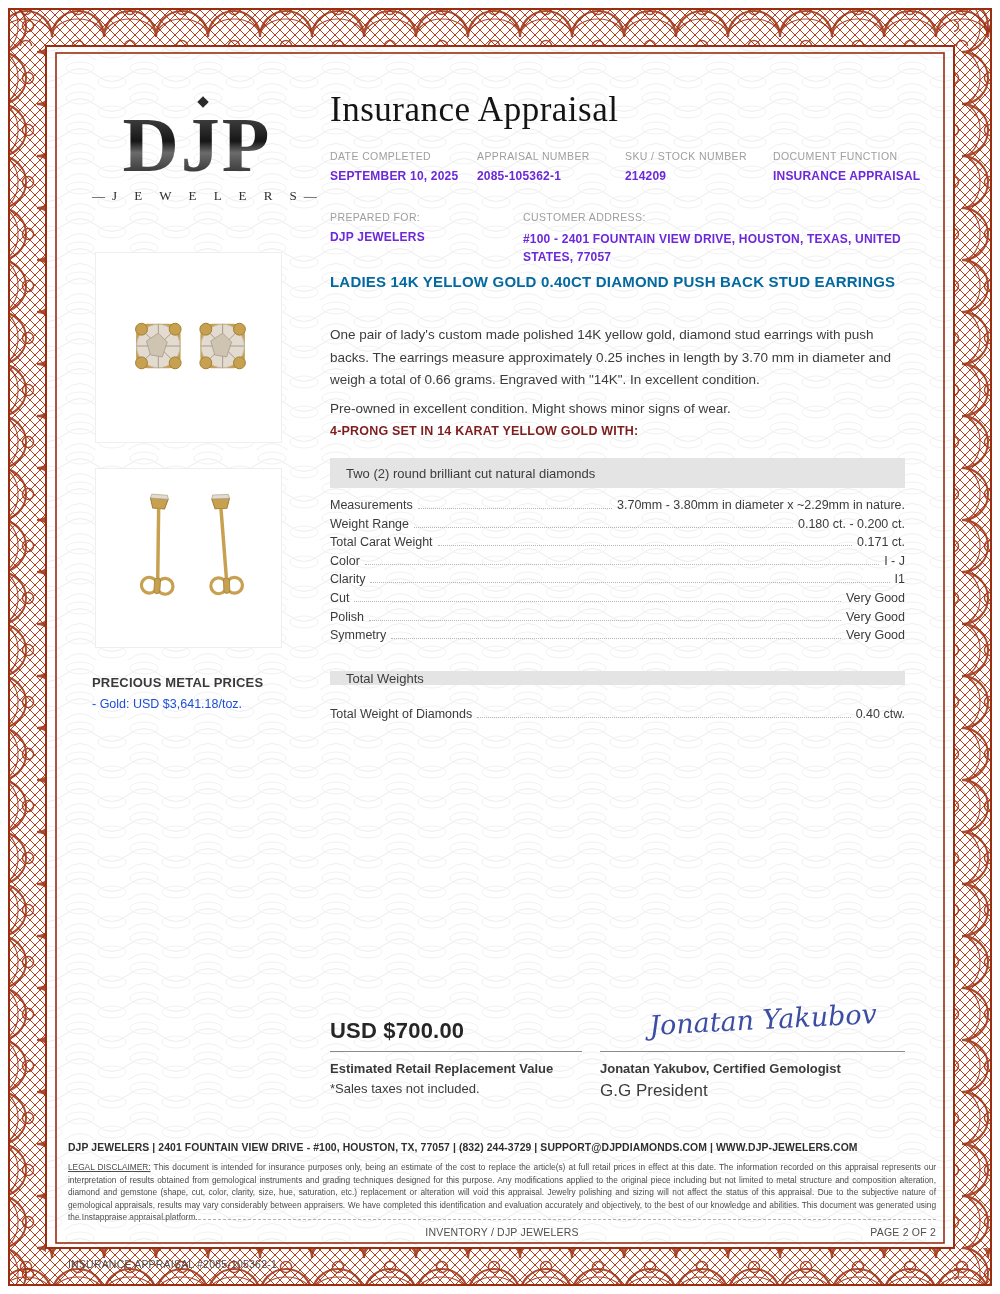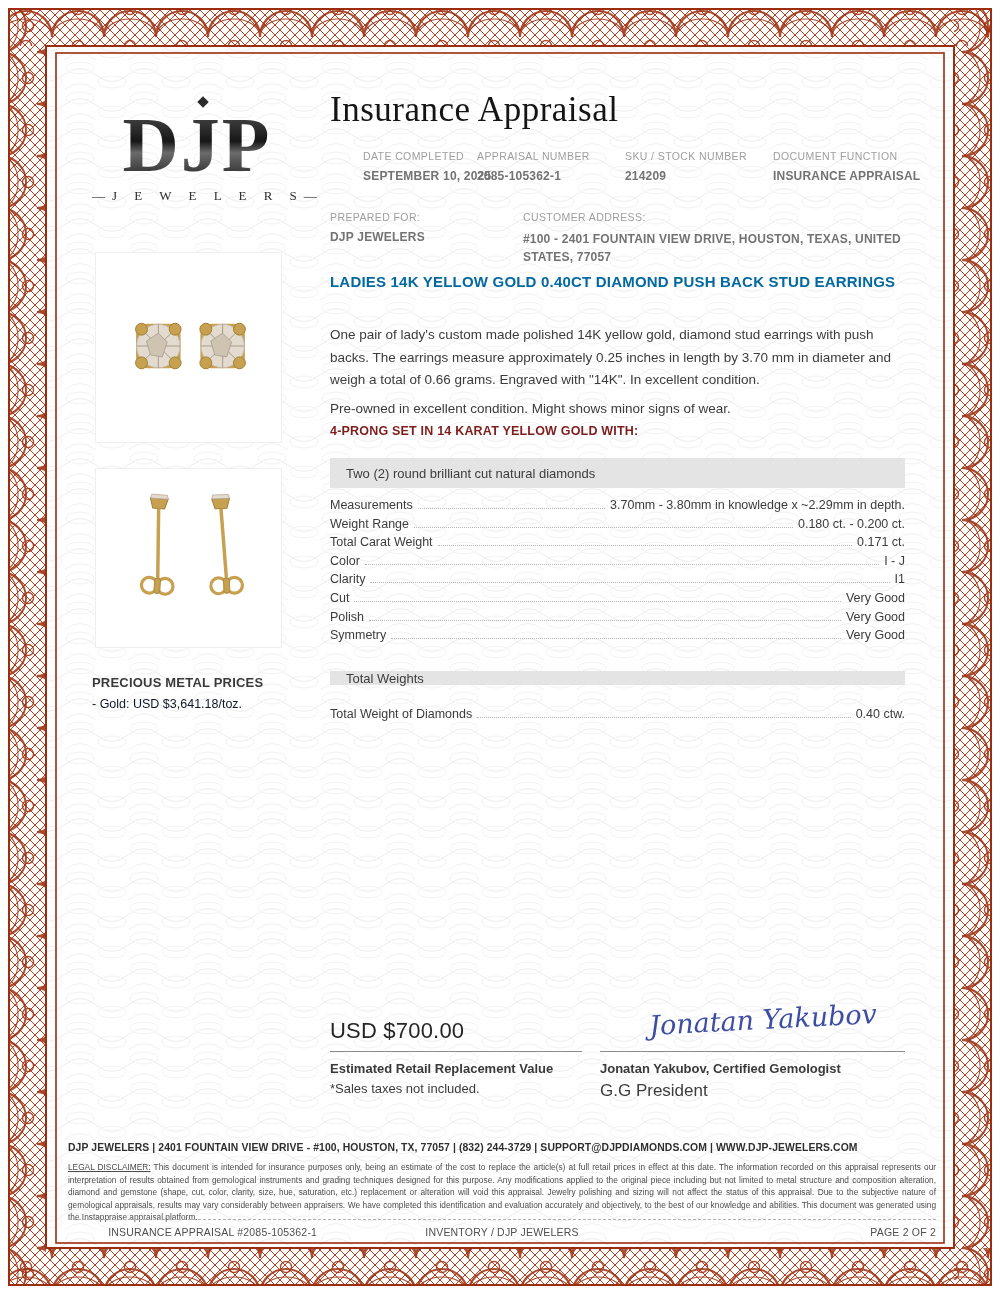--- a/index.html
+++ b/index.html
@@ -18,21 +18,21 @@
     font-family:"Liberation Serif",serif;font-weight:bold;font-size:78px;line-height:78px;
     background:linear-gradient(180deg,#555 0%,#161616 45%,#6b6b6b 60%,#1d1d1d 100%);
     -webkit-background-clip:text;background-clip:text;color:transparent;letter-spacing:2px;
   }
   .logo .sub{font-family:"Liberation Serif",serif;font-size:13px;letter-spacing:7px;color:#2e2e2e;margin-top:4px;white-space:nowrap;}
 
   
   .doc-title{position:absolute;left:330px;top:90px;font-family:"Liberation Serif",serif;font-size:35px;color:#141414;letter-spacing:0.5px;}
   .hfield{position:absolute;top:150px;width:148px;}
   .hlabel{font-size:10.5px;color:#9e9e9e;letter-spacing:0.4px;}
-  .hvalue{font-size:12px;font-weight:bold;color:#737373;margin-top:7px;letter-spacing:0.2px;}
+  .hvalue{font-size:12px;font-weight:bold;color:#6d28d9;margin-top:7px;letter-spacing:0.2px;}
   .pfield{position:absolute;top:211px;}
 
   
   .item-title{position:absolute;left:330px;top:266px;width:578px;font-size:15px;font-weight:bold;color:#0369a1;line-height:32px;letter-spacing:0.2px;}
   .item-desc{position:absolute;left:330px;top:324px;width:578px;font-size:13.5px;line-height:22.5px;color:#3c3c3c;}
   .item-cond{position:absolute;left:330px;top:401px;width:578px;font-size:13.5px;color:#3c3c3c;}
   .setting-head{position:absolute;left:330px;top:424px;font-size:12.5px;font-weight:bold;color:#7f1d1d;letter-spacing:0.2px;}
   .gray-band{position:absolute;left:330px;width:575px;background:#e4e4e4;font-size:13px;color:#3c3c3c;display:flex;align-items:center;padding-left:16px;box-sizing:border-box;}
   .band-stones{top:458px;height:30px;}
   .band-totals{top:671px;height:14px;}
@@ -41,41 +41,41 @@
   .spec-row{display:flex;align-items:baseline;height:18.6px;font-size:12.5px;color:#3c3c3c;}
   .spec-row .lead{flex:1;border-bottom:1.5px dotted #b6b6b6;margin:0 5px 3px 5px;}
   .spec-row .val{white-space:nowrap;}
   .totals-row{position:absolute;left:330px;top:707px;width:575px;}
 
   
   .photo-box{position:absolute;left:95px;width:187px;background:#fff;border:1px solid #f0efed;box-sizing:border-box;}
   .photo-front{top:252px;height:191px;}
   .photo-side{top:468px;height:180px;}
   .metal-head{position:absolute;left:92px;top:675px;font-size:13px;font-weight:bold;color:#3a3a3a;letter-spacing:0.2px;}
-  .metal-item{position:absolute;left:92px;top:697px;font-size:12.5px;color:#0f172a;}
-
-  
-  .value-amount{position:absolute;left:330px;top:1018px;font-size:22px;font-weight:normal;color:#262626;letter-spacing:0.2px;}
+  .metal-item{position:absolute;left:92px;top:697px;font-size:12.5px;color:#1d4ed8;}
+
+  
+  .value-amount{position:absolute;left:330px;top:1018px;font-size:22px;font-weight:bold;color:#262626;letter-spacing:0.2px;}
   .rule{position:absolute;height:0;border-top:1.5px solid #8a8a8a;}
   .rule-left{left:330px;top:1051px;width:252px;}
   .rule-right{left:600px;top:1051px;width:305px;}
   .value-label{position:absolute;left:330px;top:1061px;font-size:13px;font-weight:bold;color:#3a3a3a;}
   .value-note{position:absolute;left:330px;top:1081px;font-size:13px;color:#3c3c3c;}
   .sig-script{position:absolute;left:618px;top:1004px;width:290px;text-align:center;
     font-family:"DejaVu Serif",serif;font-style:italic;font-size:27px;color:#3c4da3;transform:rotate(-3deg);}
   .sig-name{position:absolute;left:600px;top:1061px;font-size:13px;font-weight:bold;color:#3a3a3a;}
   .sig-title{position:absolute;left:600px;top:1081px;font-size:17px;color:#3c3c3c;}
 
   
   .contact-line{position:absolute;left:68px;top:1142px;width:870px;font-size:10.4px;font-weight:bold;color:#2f2f2f;letter-spacing:0.1px;}
   .disclaimer{position:absolute;left:68px;top:1161px;width:868px;font-size:8.3px;line-height:12.6px;color:#4c4c4c;text-align:justify;}
   .disclaimer .dlabel{text-decoration:underline;}
   .dashed-sep{position:absolute;left:68px;top:1219px;width:868px;border-top:1.5px dashed #b0b0b0;}
   .meta-row{position:absolute;left:68px;top:1226px;width:868px;display:flex;font-size:10.5px;color:#4f4f4f;letter-spacing:0.2px;}
-  .meta-row .m-left{flex:1;text-align:center;}
+  .meta-row .m-left{flex:1;text-align:left;margin-top:32px;}
   .meta-row .m-center{flex:1;text-align:center;}
   .meta-row .m-right{flex:1;text-align:right;}
 </style>
 </head>
 <body>
 
 <div class="page">
 
   <svg class="frame-svg" viewBox="0 0 1000 1294" aria-hidden="true">
     <defs>
@@ -120,21 +120,21 @@
   <div class="content">
 
     <div class="logo">
       <div class="gem">◆</div>
       <div class="brand">DJP</div>
       <div class="sub">—J E W E L E R S—</div>
     </div>
 
     <div class="doc-title">Insurance Appraisal</div>
 
-    <div class="hfield" style="left:330px;margin-left:33px;">
+    <div class="hfield" style="left:330px;">
       <div class="hlabel">DATE COMPLETED</div>
       <div class="hvalue">SEPTEMBER 10, 2025</div>
     </div>
     <div class="hfield" style="left:477px;">
       <div class="hlabel">APPRAISAL NUMBER</div>
       <div class="hvalue">2085-105362-1</div>
     </div>
     <div class="hfield" style="left:625px;">
       <div class="hlabel">SKU / STOCK NUMBER</div>
       <div class="hvalue">214209</div>
@@ -202,21 +202,21 @@
     <div class="item-title">LADIES 14K YELLOW GOLD 0.40CT DIAMOND PUSH BACK STUD EARRINGS</div>
     <div class="item-desc">One pair of lady's custom made polished 14K yellow gold, diamond stud earrings with push backs. The earrings measure approximately 0.25 inches in length by 3.70 mm in diameter and weigh a total of 0.66 grams. Engraved with "14K". In excellent condition.</div>
     <div class="item-cond">Pre-owned in excellent condition. Might shows minor signs of wear.</div>
     <div class="setting-head">4-PRONG SET IN 14 KARAT YELLOW GOLD WITH:</div>
     <div class="gray-band band-stones">Two (2) round brilliant cut natural diamonds</div>
 
     <div class="spec-rows">
       <div class="spec-row">
         <span>Measurements</span>
           <span class="lead"></span>
-          <span class="val">3.70mm - 3.80mm in knowledge x ~2.29mm in depth.</span>
+          <span class="val">3.70mm - 3.80mm in diameter x ~2.29mm in nature.</span>
       </div>
       <div class="spec-row">
         <span>Weight Range</span>
           <span class="lead"></span>
           <span class="val">0.180 ct. - 0.200 ct.</span>
       </div>
       <div class="spec-row">
         <span>Total Carat Weight</span>
           <span class="lead"></span>
           <span class="val">0.171 ct.</span>

